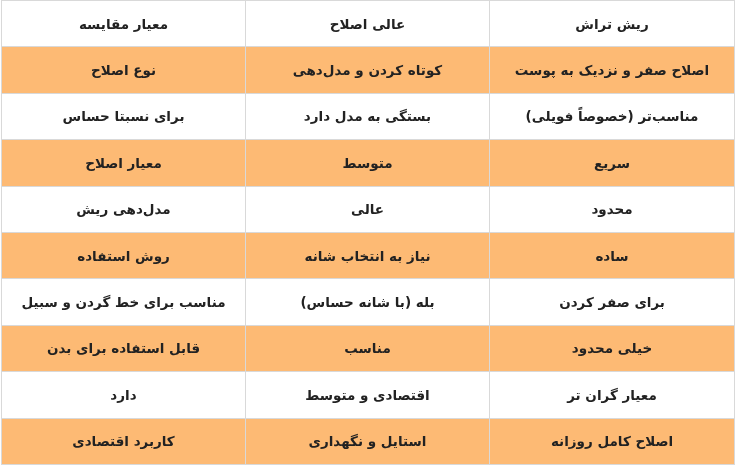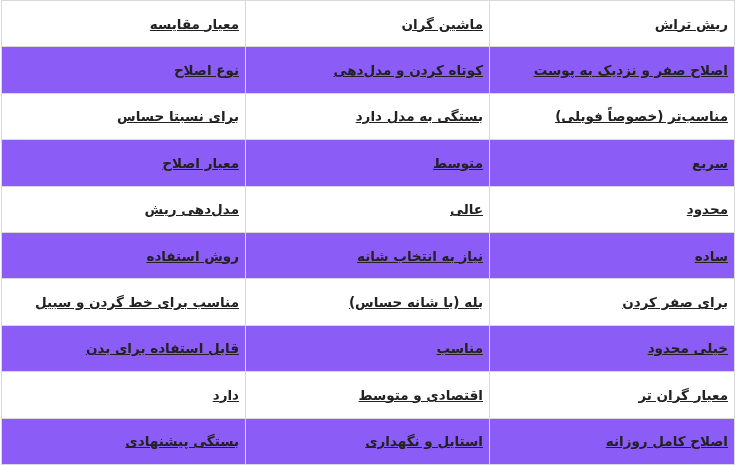--- a/index.html
+++ b/index.html
@@ -22,55 +22,55 @@
   table.comparison {
     border-collapse: collapse;
     width: 733px;
     height: 465px;
     table-layout: fixed;
     margin: 0;
     border: 1px solid #d9d9d9;
   }
   table.comparison td {
     border: 1px solid #d9d9d9;
+    text-align: center;
     vertical-align: middle;
     font-size: 13.5px;
     font-weight: bold;
     padding: 4px 6px;
     line-height: 1.35;
     color: #222222;
     white-space: nowrap;
     overflow: hidden;
-    text-decoration: underline;
   }
   tr.row-odd td {
     background: #ffffff;
   }
   tr.row-even td {
-    background: #8b5cf6;
+    background: #fdba74;
   }
   
   col.c1 { width: 245px; }
   col.c2 { width: 244px; }
   col.c3 { width: 244px; }
 </style>
 </head>
 <body>
 
 <div class="table-wrap">
   <table class="comparison">
     <colgroup>
       <col class="c1">
       <col class="c2">
       <col class="c3">
     </colgroup>
     <tbody>
       <tr class="row-odd">
         <td>ریش تراش</td>
-        <td>ماشین گران</td>
+        <td>عالی اصلاح</td>
         <td>معیار مقایسه</td>
       </tr>
       <tr class="row-even">
         <td>اصلاح صفر و نزدیک به پوست</td>
         <td>کوتاه کردن و مدل‌دهی</td>
         <td>نوع اصلاح</td>
       </tr>
       <tr class="row-odd">
         <td>مناسب‌تر (خصوصاً فویلی)</td>
         <td>بستگی به مدل دارد</td>
@@ -102,17 +102,17 @@
         <td>قابل استفاده برای بدن</td>
       </tr>
       <tr class="row-odd">
         <td>معیار گران تر</td>
         <td>اقتصادی و متوسط</td>
         <td>دارد</td>
       </tr>
       <tr class="row-even">
         <td>اصلاح کامل روزانه</td>
         <td>استایل و نگهداری</td>
-        <td>بستگی پیشنهادی</td>
+        <td>کاربرد اقتصادی</td>
       </tr>
     </tbody>
   </table>
 </div>
 
 </body></html>

